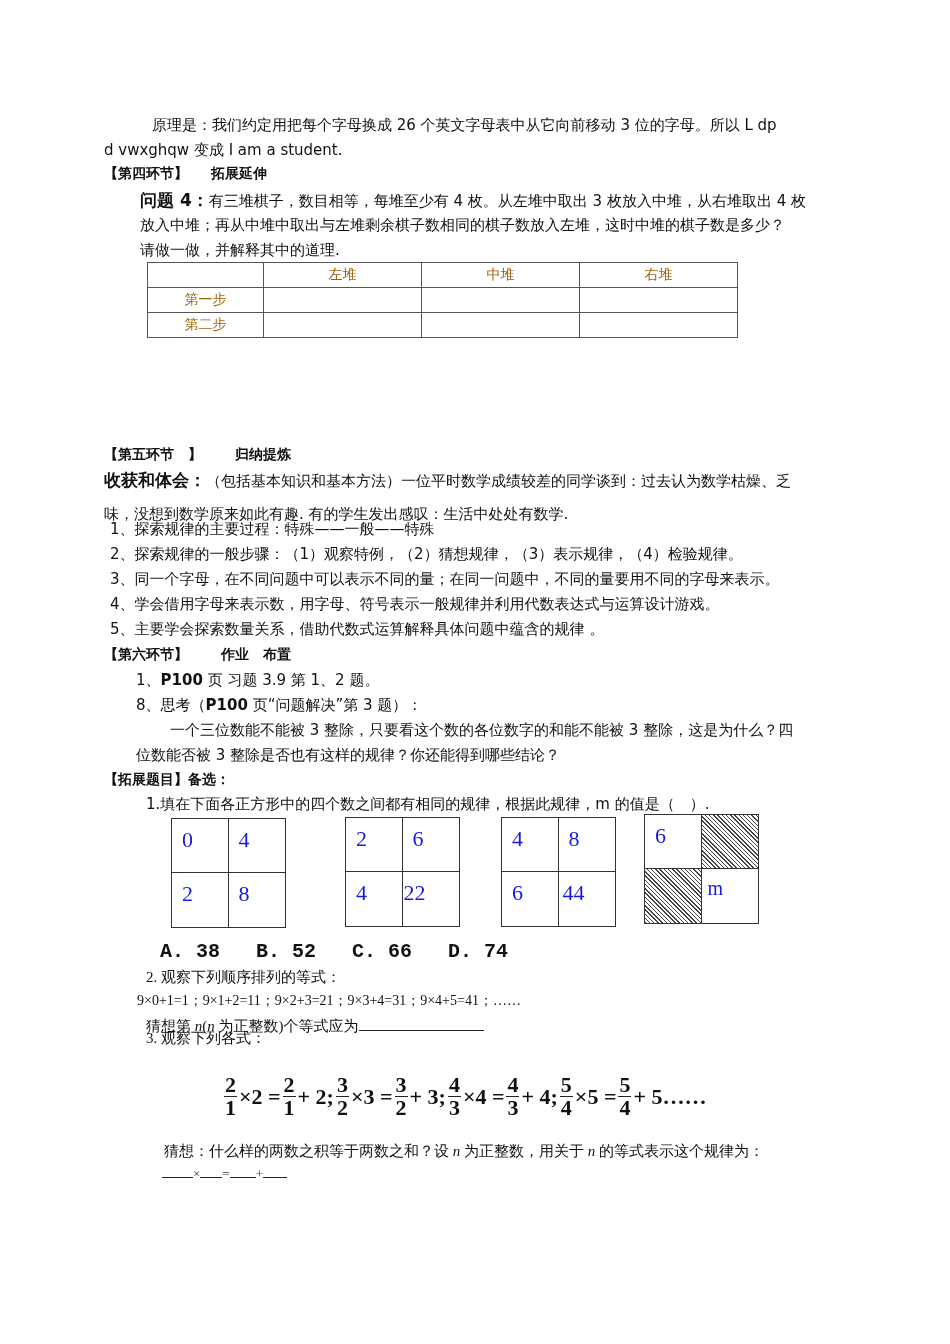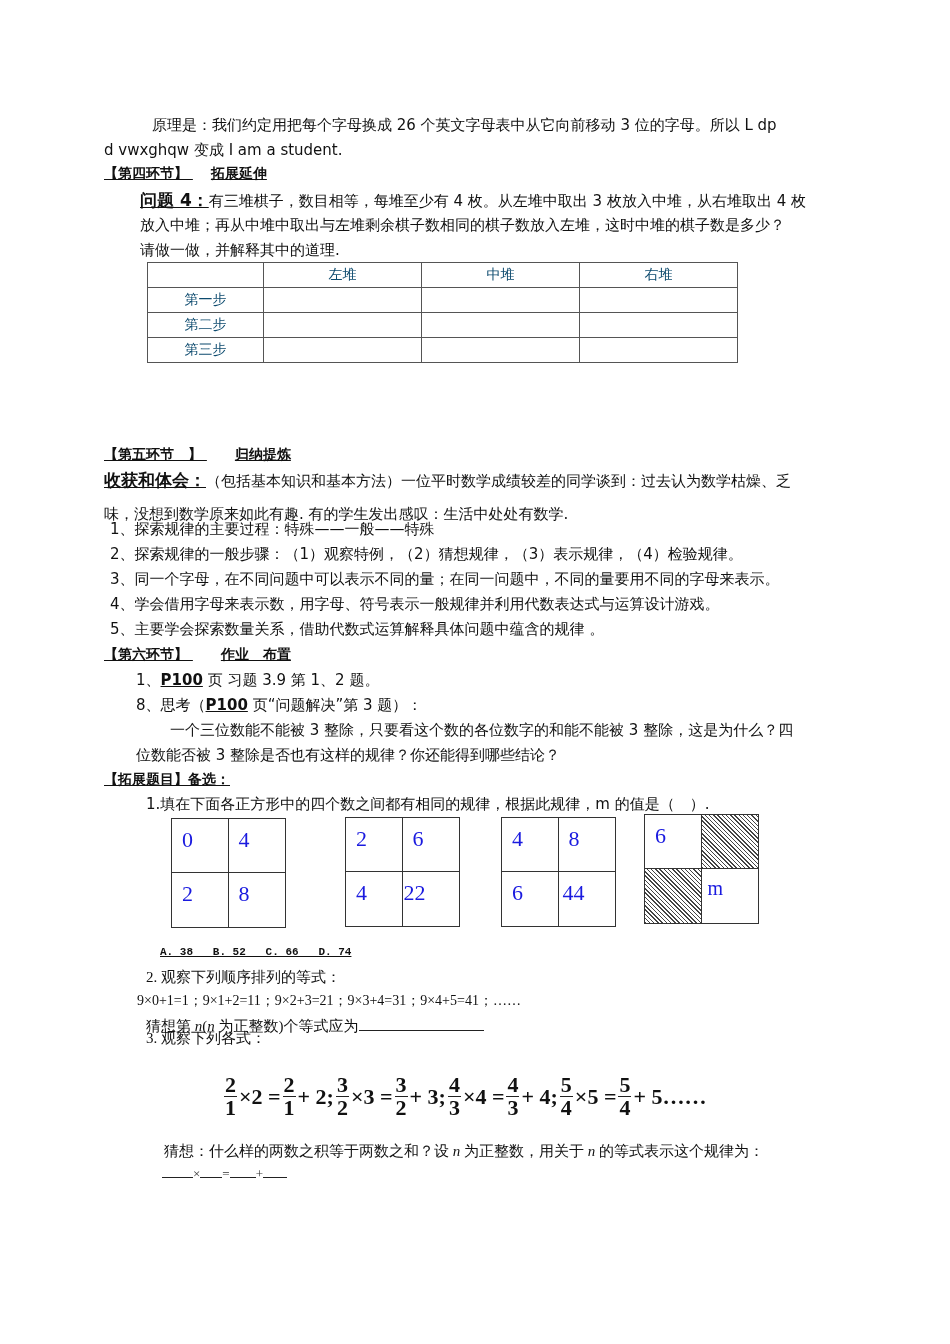--- a/index.html
+++ b/index.html
@@ -1,26 +1,26 @@
 <!DOCTYPE html>
 <html><head>
 <meta charset="utf-8">
 <style>
   html, body { margin: 0; padding: 0; background: #ffffff; }
   body { width: 950px; height: 1344px; position: relative; overflow: hidden;
          font-family: "DejaVu Sans", "Liberation Sans", sans-serif; color: #111; }
   .abs { position: absolute; white-space: nowrap; }
   .t15 { font-size: 15px; line-height: 24px; }
   .t14 { font-size: 14px; line-height: 22px; }
-  .b { font-weight: bold; text-decoration: underline; }
+  .b { font-weight: bold; }
   .serif { font-family: "Liberation Serif", "DejaVu Serif", serif; }
   .mono { font-family: "Liberation Mono", "DejaVu Sans Mono", monospace; }
 
   table.steps { position: absolute; left: 147px; top: 262px; border-collapse: collapse;
-                font-family: "DejaVu Serif", serif; font-size: 14px; color: #0c4a6e; }
+                font-family: "DejaVu Serif", serif; font-size: 14px; color: #a16207; }
   table.steps td { border: 1px solid #555; height: 24px; padding: 0; text-align: center; }
   table.steps td.c0 { width: 115px; }
   table.steps td.c1, table.steps td.c2, table.steps td.c3 { width: 157px; }
 
   .grid { position: absolute; width: 115px; height: 110px; border: 1.5px solid #333; box-sizing: border-box; }
   .grid .cell { position: absolute; width: 50%; height: 50%; box-sizing: border-box;
                 font-family: "Liberation Serif", "DejaVu Serif", serif; color: #1a1adf; font-size: 22px; }
   .grid .tl { left: 0; top: 0; border-right: 1px solid #333; border-bottom: 1px solid #333; }
   .grid .tr { right: 0; top: 0; border-bottom: 1px solid #333; }
   .grid .bl { left: 0; bottom: 0; border-right: 1px solid #333; }
@@ -65,26 +65,20 @@
     <td class="c1"></td>
     <td class="c2"></td>
     <td class="c3"></td>
   </tr>
   <tr>
     <td class="c0">第二步</td>
     <td class="c1"></td>
     <td class="c2"></td>
     <td class="c3"></td>
   </tr>
-  <tr>
-    <td class="c0">第三步</td>
-    <td class="c1"></td>
-    <td class="c2"></td>
-    <td class="c3"></td>
-  </tr>
 </tbody>
   </table>
 
 <div class="abs t14 b" style="left:104px; top:443px;">
   <span>【第五环节　】</span>
   <span style="margin-left:28px;">归纳提炼</span>
 </div>
 <div class="abs t15" style="left:104px; top:468px;">
   <span class="b" style="font-size:17px;">收获和体会：</span><span>（包括基本知识和基本方法）一位平时数学成绩较差的同学谈到：过去认为数学枯燥、乏</span>
 </div>
@@ -157,21 +151,21 @@
   <div class="cell tl">
       <span class="num">6</span>
     </div>
   <div class="cell tr hatch"></div>
   <div class="cell bl hatch"></div>
   <div class="cell br">
       <span class="num" style="font-size:20px; left:6px;">m</span>
     </div>
 </div>
 
-<div class="abs mono b" style="left:160px; top:941px; font-size:11px; line-height:22px; white-space:pre;text-align:center;">A. 38   B. 52   C. 66   D. 74</div>
+<div class="abs mono b" style="left:160px; top:941px; font-size:20px; line-height:22px; white-space:pre;text-align:center;">A. 38   B. 52   C. 66   D. 74</div>
 
 <div class="abs serif" style="left:146px; top:966px; font-size:15px; line-height:22px;">2. 观察下列顺序排列的等式：</div>
 <div class="abs serif" style="left:137px; top:990px; font-size:14px; line-height:22px;">9×0+1=1；9×1+2=11；9×2+3=21；9×3+4=31；9×4+5=41；……</div>
 <div class="abs serif" style="left:146px; top:1015px; font-size:15px; line-height:22px;">
   <span>猜想第 </span><i>n</i><span>(</span><i>n</i><span> 为正整数)个等式应为</span><span class="blank" style="width:125px;"></span>
 </div>
 <div class="abs serif" style="left:146px; top:1008px; font-size:15px; line-height:22px;margin-top:19px;">3. 观察下列各式：</div>
 
 <div class="abs formula" style="left:222px; top:1074px;">
   <span class="frac">

